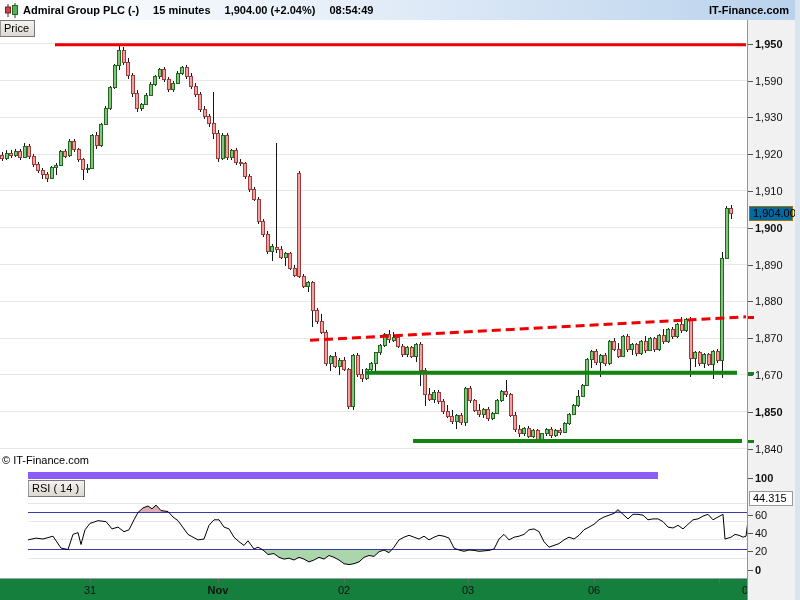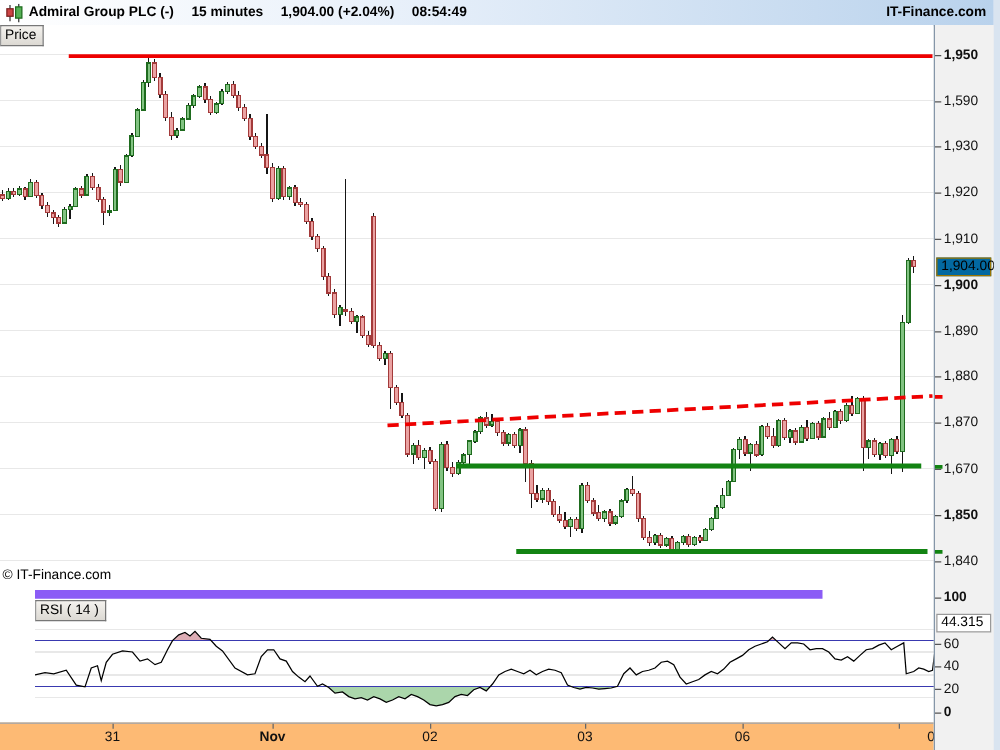--- a/index.html
+++ b/index.html
@@ -9,21 +9,21 @@
     background:linear-gradient(to right,#ffffff 0%,#e8f0fa 40%,#b9d2ec 100%);
     border-bottom:1px solid #8aa6c4;display:flex;align-items:center;
     font-size:11px;font-weight:bold;color:#000;white-space:nowrap;}
   .topbar .seg{margin-left:14px;}
   .topbar .title{margin-left:4px;}
   .topbar .brand{margin-left:auto;margin-right:6px;}
   .icon-candles{width:15px;height:15px;margin-left:4px;flex:0 0 auto;}
   .rightcol{position:absolute;left:795px;top:0;width:5px;height:600px;background:#d9e4f0;}
   .price-section{position:absolute;left:0;top:20px;width:747px;height:452px;background:#fff;}
   .rsi-section{position:absolute;left:0;top:472px;width:630px;height:106px;background:#fff;border-top:7px solid #8b5cf6;margin-left:28px;}
-  .xaxis{position:absolute;left:0;top:578px;width:747px;height:22px;background:#fdba74;border-top:1px solid #9aa4ae;}
+  .xaxis{position:absolute;left:0;top:578px;width:747px;height:22px;background:#15803d;border-top:1px solid #9aa4ae;}
   .yaxis{position:absolute;left:747px;top:20px;width:48px;height:580px;background:#f1f1f1;border-left:1px solid #8596a8;}
   .tab{position:absolute;left:0;top:0;background:linear-gradient(#f4f2ee,#dcd9d3);
     border:1px solid #777;border-left-color:#999;padding:1px 5px 2px 3px;font-size:11px;color:#000;line-height:12px;}
   .watermark{position:absolute;left:2px;top:434px;font-size:11px;color:#000;}
   .ylab{position:absolute;left:7px;font-size:11px;color:#111;line-height:10px;}
   .ylab.bold{font-weight:bold;}
   .ytick{position:absolute;left:0;width:5px;height:1px;background:#555;}
   .ytick.lv{height:3px;width:6px;}
   .badge{position:absolute;left:1px;right:3px;font-size:11px;line-height:13px;padding-left:3px;color:#000;}
   .badge.price{background:#0369a1;border:1px solid #9a7500;font-weight:normal;}

